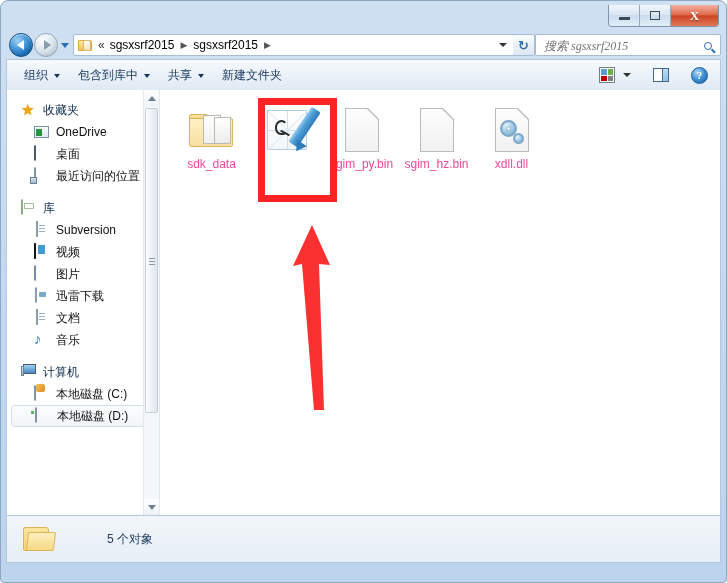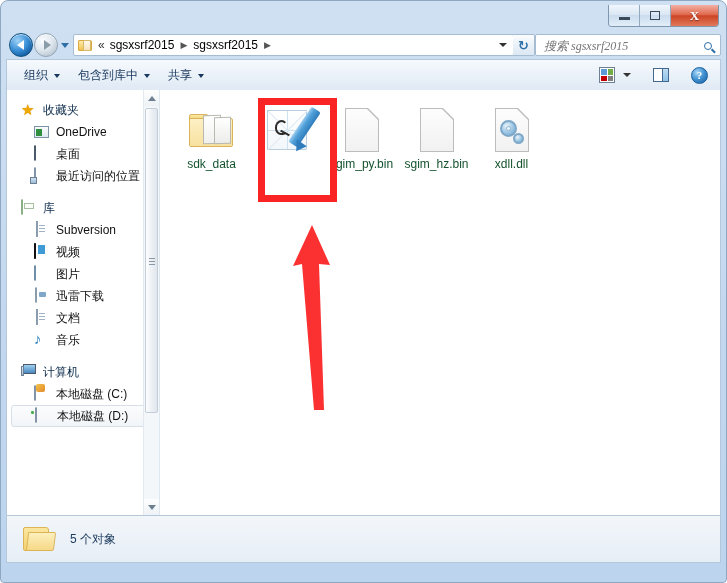--- a/index.html
+++ b/index.html
@@ -550,21 +550,21 @@
     padding-top: 6px;
   }
   .file-icon-wrap {
     height: 48px;
     display: flex; align-items: center; justify-content: center;
   }
   .file-label {
     font-size: 12px;
     text-align: center;
     line-height: 15px;
-    color: #14532d;
+    color: #ec4899;
     width: 72px;
     word-wrap: break-word;
     overflow-wrap: break-word;
     margin-top: 3px;
   }
 
   
   .fico-folder {
     width: 46px; height: 38px;
     position: relative;
@@ -707,20 +707,21 @@
   
   #statusbar {
     height: 47px;
     background: linear-gradient(180deg,#f2f6fa 0%, #e6eef6 100%);
     border: 1px solid #b5c7da;
     border-top: none;
     display: flex;
     align-items: center;
     padding-left: 16px;
     box-sizing: border-box;
+    gap: 37px;
   }
   .status-folder {
     width: 33px; height: 28px;
     position: relative;
     flex: none;
     margin-right: 14px;
   }
   .status-folder .sb-back {
     position: absolute; left: 0; top: 2px;
     width: 26px; height: 24px;
@@ -800,20 +801,23 @@
       <span>组织</span>
       <span class="tb-caret"></span>
     </div>
     <div class="tbitem">
       <span>包含到库中</span>
       <span class="tb-caret"></span>
     </div>
     <div class="tbitem">
       <span>共享</span>
       <span class="tb-caret"></span>
+    </div>
+    <div class="tbitem">
+      <span>新建文件夹</span>
     </div>
 
     <div id="tb-right">
       <div class="tb-icon-btn">
         <span class="views-icon">
           <i class="vq1"></i>
             <i class="vq2"></i>
             <i class="vq3"></i>
             <i class="vq4"></i>
         </span>

